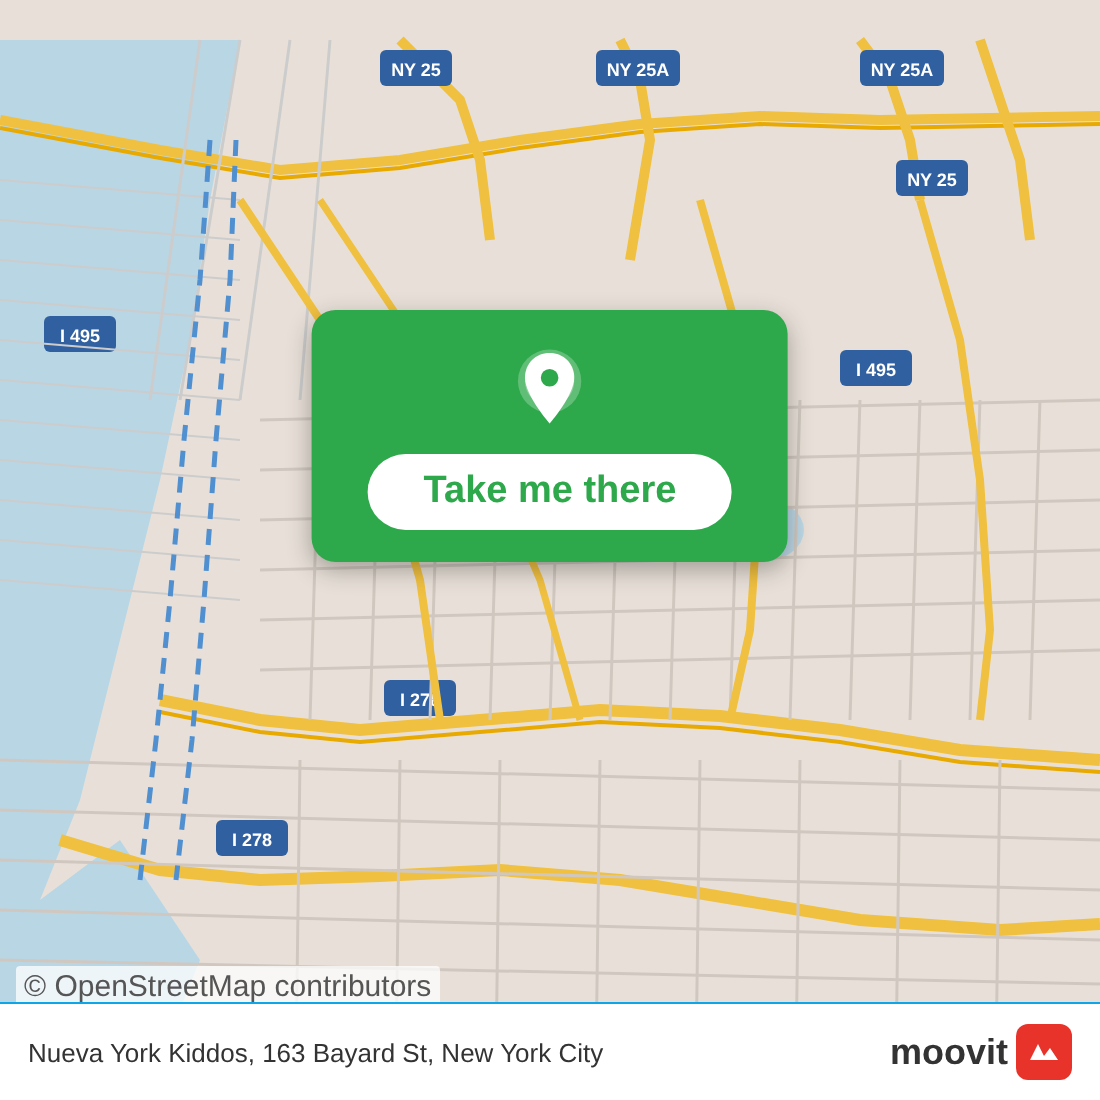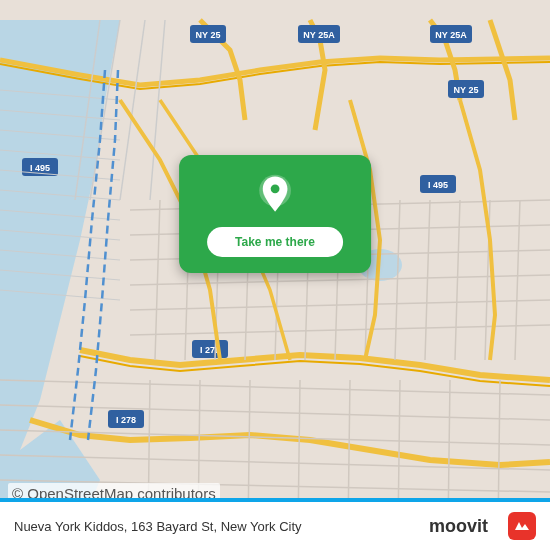--- a/index.html
+++ b/index.html
@@ -30,33 +30,33 @@
     #bottom-bar {
       position: absolute;
       bottom: 0;
       left: 0;
       right: 0;
       background: white;
       padding: 10px 14px;
       display: flex;
       align-items: center;
       justify-content: space-between;
-      border-top: 4px solid #0ea5e9;
+      border-top: 1px solid #0ea5e9;
       z-index: 10;
     }
 
     #location-text {
       font-size: 13px;
       color: #333;
     }
 
     #moovit-logo {
       display: flex;
       align-items: center;
-      gap: 20px;
+      gap: 4px;
       justify-content: flex-end;
     }
 
     #moovit-logo-text {
       font-size: 18px;
       font-weight: bold;
       color: #333;
     }
 
     #moovit-logo-icon {
@@ -112,21 +112,21 @@
       height: 44px;
       margin-bottom: 10px;
     }
 
     #take-me-there-btn {
       background: white;
       color: #2da84a;
       border: none;
       border-radius: 20px;
       padding: 8px 28px;
-      font-size: 12px;
+      font-size: 19px;
       font-weight: bold;
       cursor: pointer;
       white-space: nowrap;
     }
   </style>
 </head>
 <body>
 
 <div id="map-container">
 

